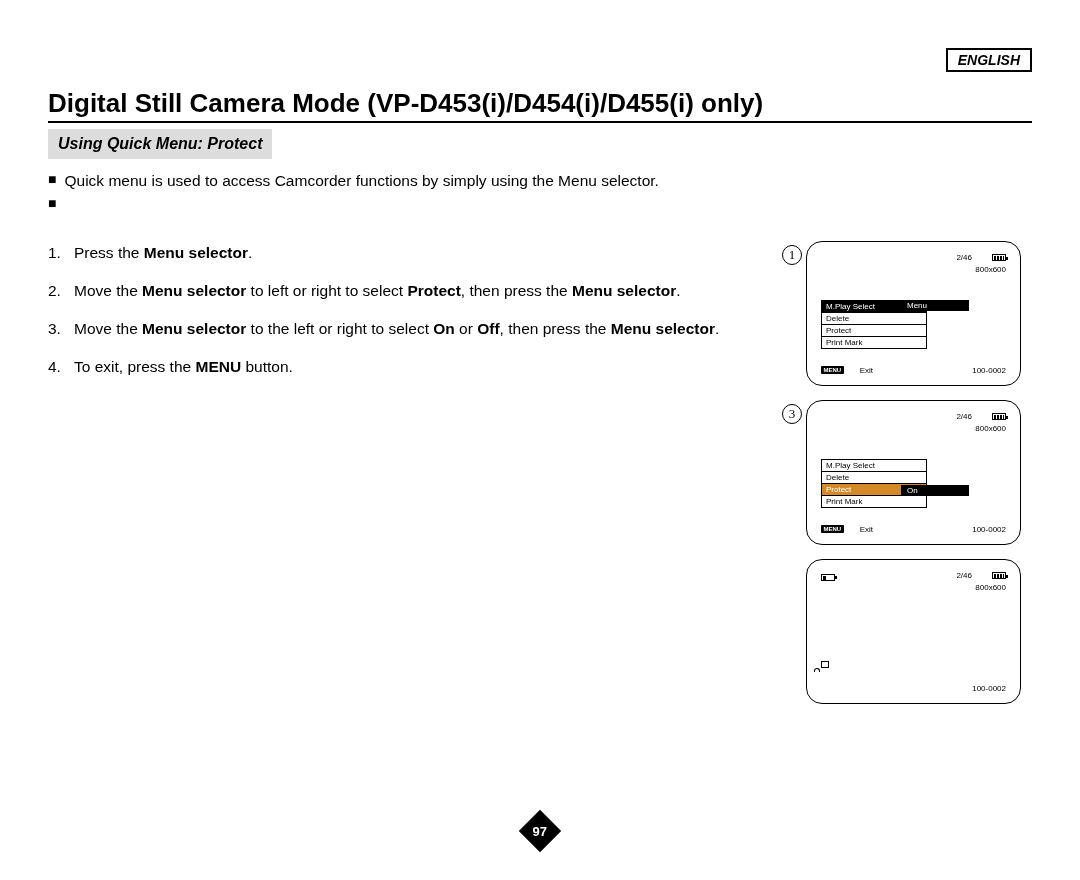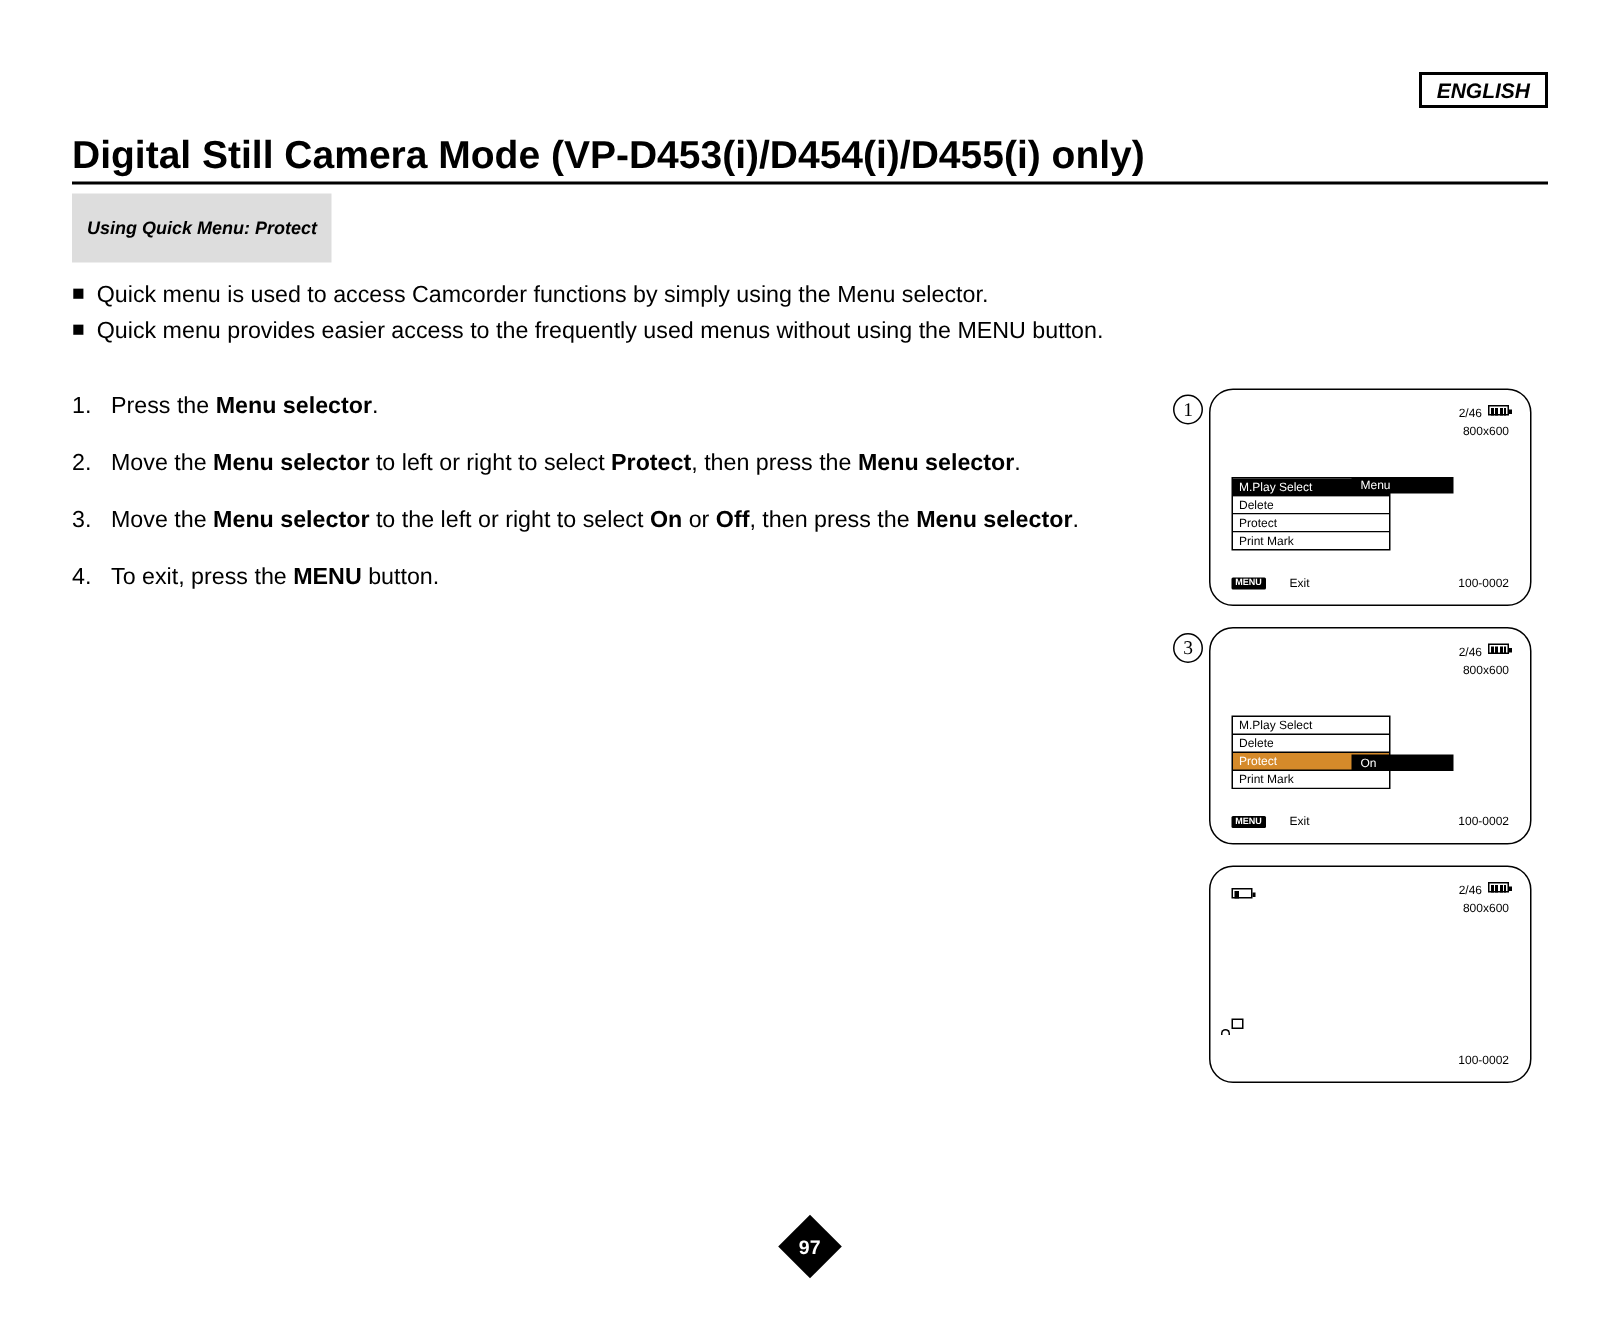--- a/index.html
+++ b/index.html
@@ -31,22 +31,22 @@
   }
   .hr {
     border-top: 2px solid #000;
     margin-top: 2px;
   }
   .subheading {
     background: #ddd;
     display: inline-block;
     font-style: italic;
     font-weight: bold;
-    font-size: 12px;
-    padding: 16px 10px;
+    font-size: 16px;
+    padding: 6px 10px;
     margin-top: 6px;
   }
   .intro {
     margin-top: 10px;
     font-size: 15.5px;
     line-height: 1.55;
   }
   .intro .line { display: flex; gap: 8px; }
   .bullet { font-size: 14px; line-height: 1.55; }
   .steps-figs { display: flex; gap: 20px; margin-top: 26px; align-items: flex-start; }
@@ -85,21 +85,21 @@
     position: relative;
     font-size: 8px;
     color: #000;
   }
   .sc-top-right {
     position: absolute;
     top: 10px; right: 14px;
     text-align: right;
     line-height: 1.5;
   }
-  .sc-top-right .batrow { display: flex; gap: 4px; justify-content: flex-end; }
+  .sc-top-right .batrow { display: flex; gap: 20px; justify-content: flex-end; align-items: center; }
   .battery {
     width: 14px; height: 7px;
     border: 1px solid #000;
     position: relative;
   }
   .battery::after {
     content: "";
     position: absolute;
     right: -3px; top: 1.5px;
     width: 2px; height: 3px;
@@ -208,21 +208,20 @@
 
   <div class="subheading">Using Quick Menu: Protect</div>
 
   <div class="intro">
     <div class="line">
       <span class="bullet">■</span>
       <span>Quick menu is used to access Camcorder functions by simply using the Menu selector.</span>
     </div>
     <div class="line">
       <span class="bullet">■</span>
-      <span>Quick menu provides easier access to the frequently used menus without using the MENU button.</span>
     </div>
   </div>
 
   <div class="steps-figs">
     <div class="steps" id="steps-list">
         <div class="step">
           <span class="stepnum">1.</span>
           <span>Press the <span class="bold">Menu selector</span>.</span>
         </div>
         <div class="step">

